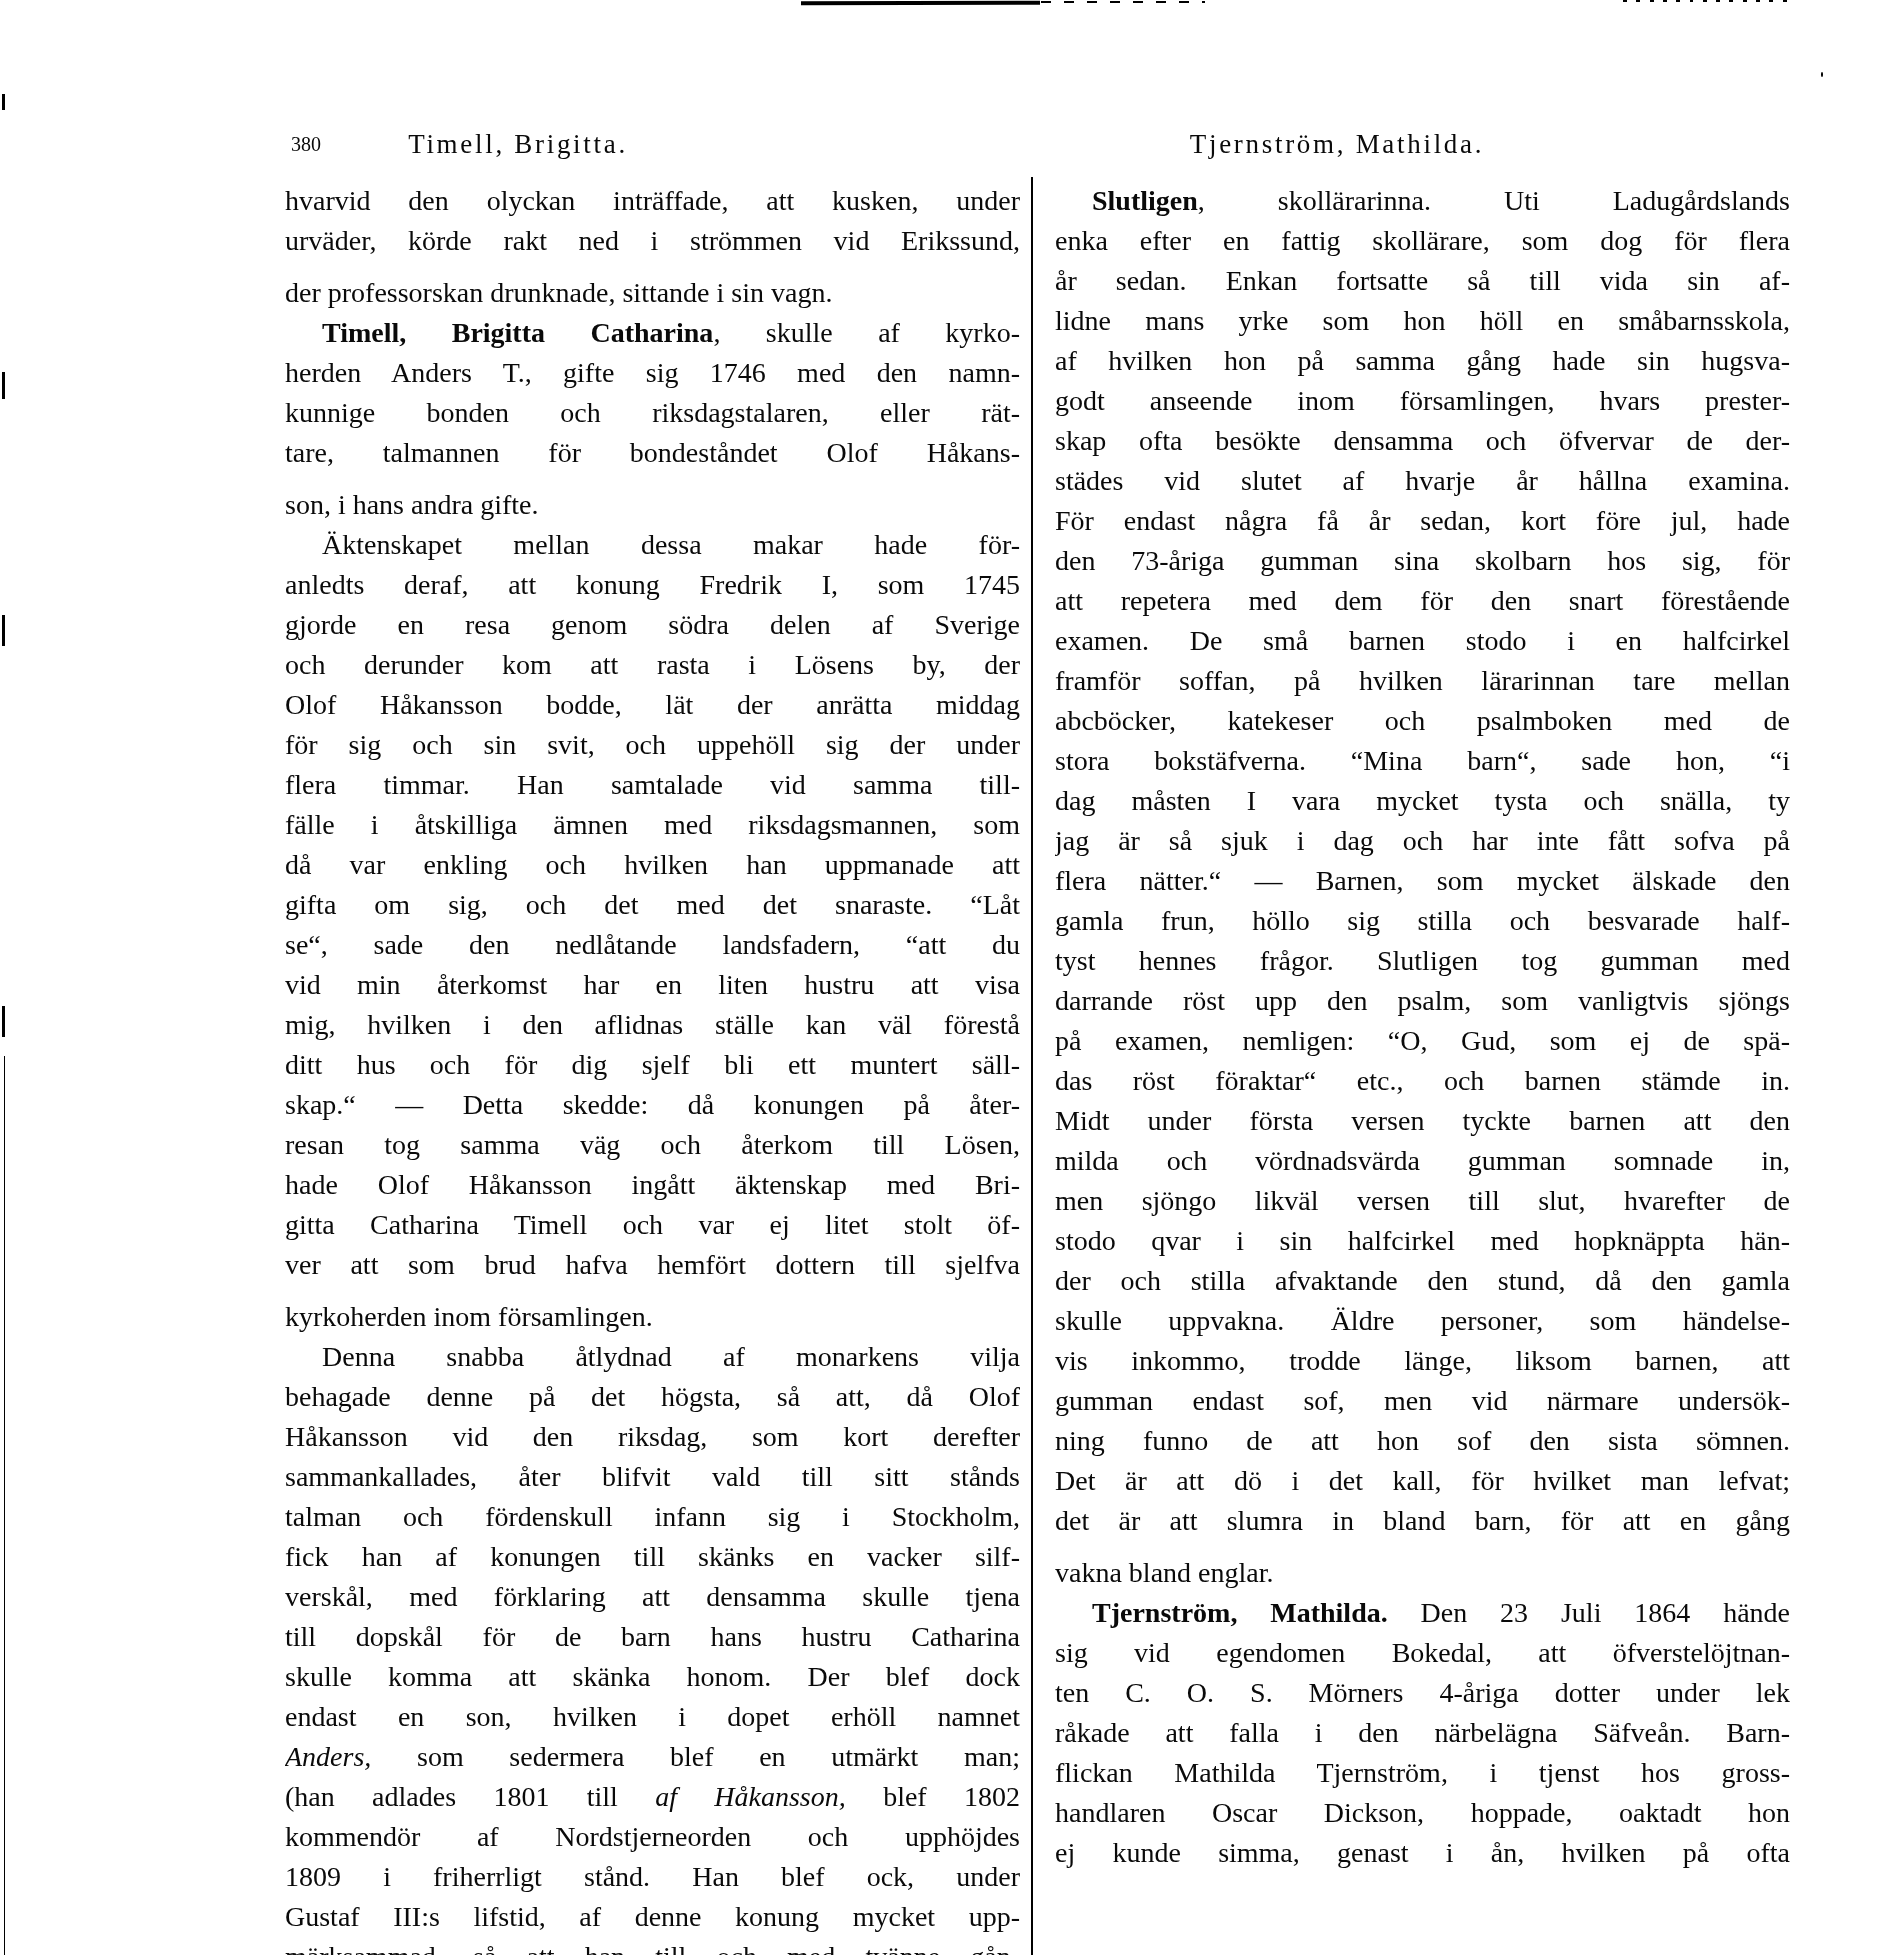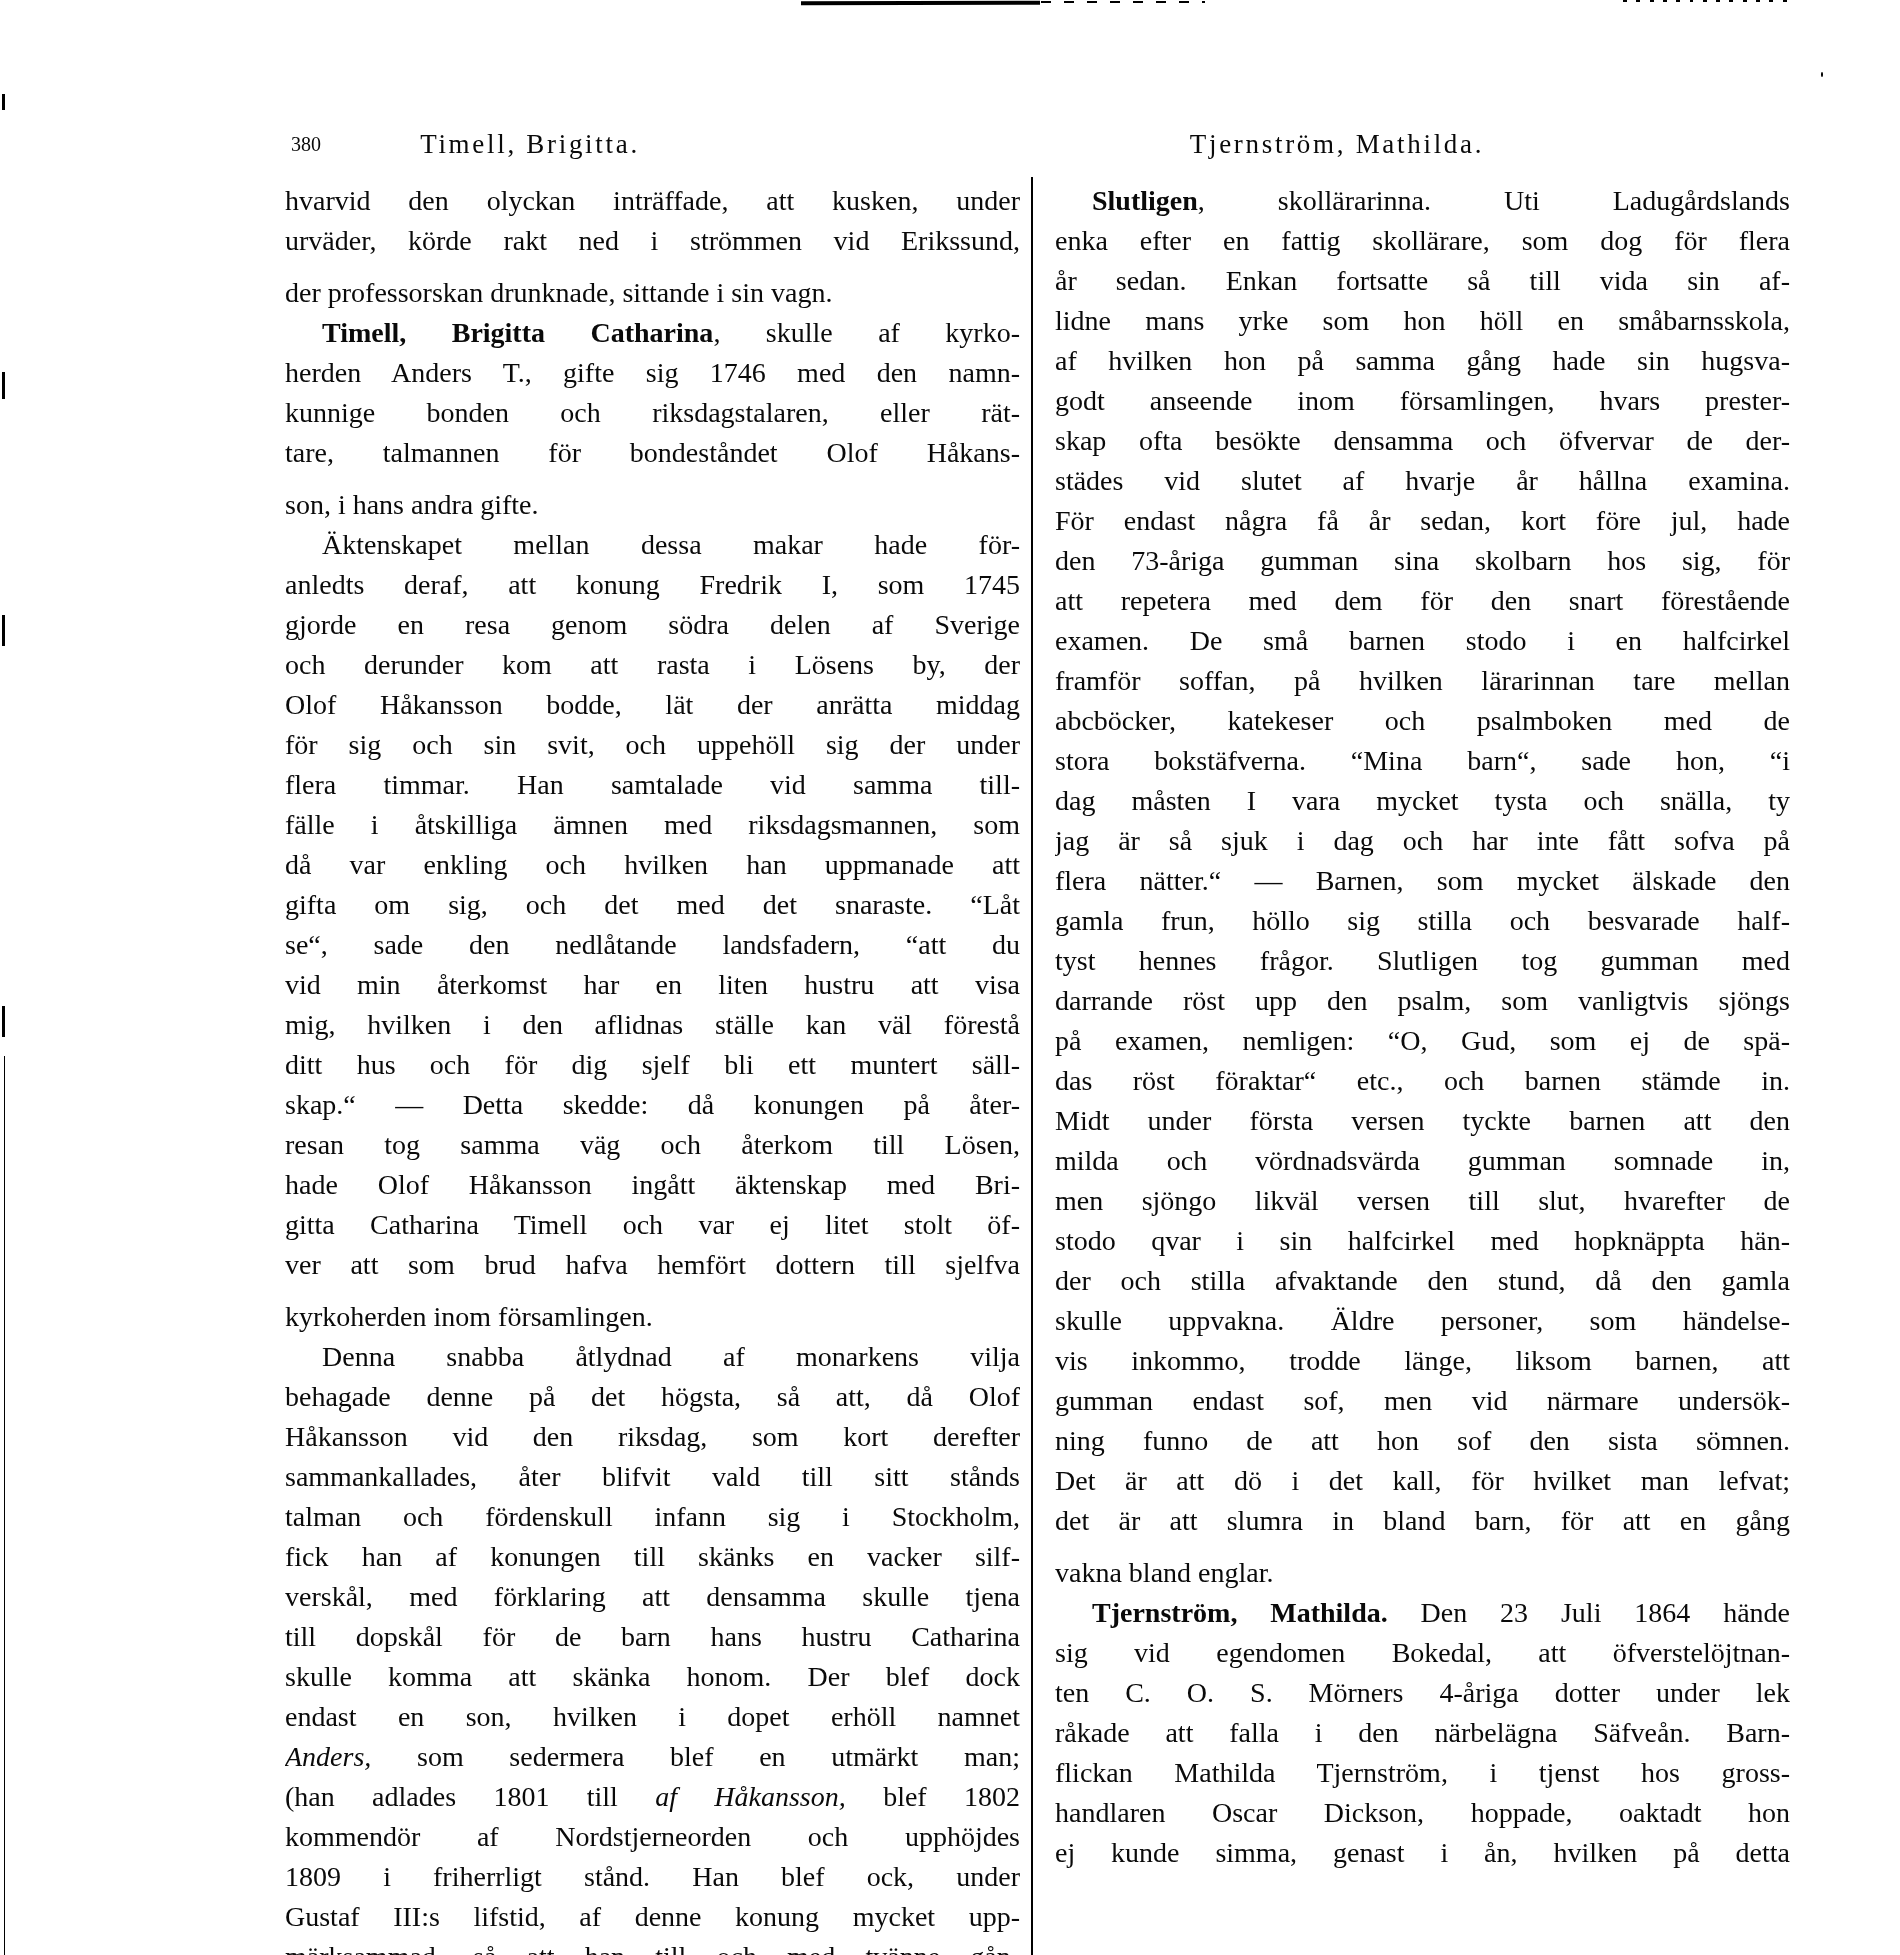--- a/index.html
+++ b/index.html
@@ -16,21 +16,21 @@
   
   .pagenum{
     position:absolute;left:291px;top:129px;
     font-size:20px;line-height:30px;
   }
   .rh{
     position:absolute;top:129px;
     font-size:27px;line-height:31px;letter-spacing:2.7px;
     white-space:nowrap;
   }
-  .rh-left{left:530px;transform:translateX(-50%);text-align:right;}
+  .rh-left{left:518px;transform:translateX(-50%);text-align:right;}
   .rh-right{left:1337px;transform:translateX(-50%);}
 
   
   .col{
     position:absolute;top:181px;width:735px;
     font-size:28px;line-height:40px;
   }
   .col-left{left:285px;}
   .col-right{left:1055px;}
   .line{
@@ -158,21 +158,21 @@
       <div class="line"><span>ning funno de att hon sof den sista sömnen.</span></div>
       <div class="line"><span>Det är att dö i det kall, för hvilket man lefvat;</span></div>
       <div class="line"><span>det är att slumra in bland barn, för att en gång</span></div>
       <div class="line end"><span>vakna bland englar.</span></div>
       <div class="line indent"><span class="bold">Tjernström, Mathilda.</span><span>  Den 23 Juli 1864 hände</span></div>
       <div class="line"><span>sig vid egendomen Bokedal, att öfverstelöjtnan-</span></div>
       <div class="line"><span>ten C. O. S. Mörners 4-åriga dotter under lek</span></div>
       <div class="line"><span>råkade att falla i den närbelägna Säfveån.  Barn-</span></div>
       <div class="line"><span>flickan Mathilda Tjernström, i tjenst hos gross-</span></div>
       <div class="line"><span>handlaren Oscar Dickson, hoppade, oaktadt hon</span></div>
-      <div class="line"><span>ej kunde simma, genast i ån, hvilken på detta</span></div>
+      <div class="line"><span>ej kunde simma, genast i ån, hvilken på ofta</span></div>
       <div class="line"></div>
     </div>
 
   <div class="top-strip"></div>
   <div class="top-dashes"></div>
   <div class="top-dots"></div>
   <div class="left-line"></div>
   <div class="tick tick-1"></div>
   <div class="tick tick-2"></div>
   <div class="tick tick-3"></div>

